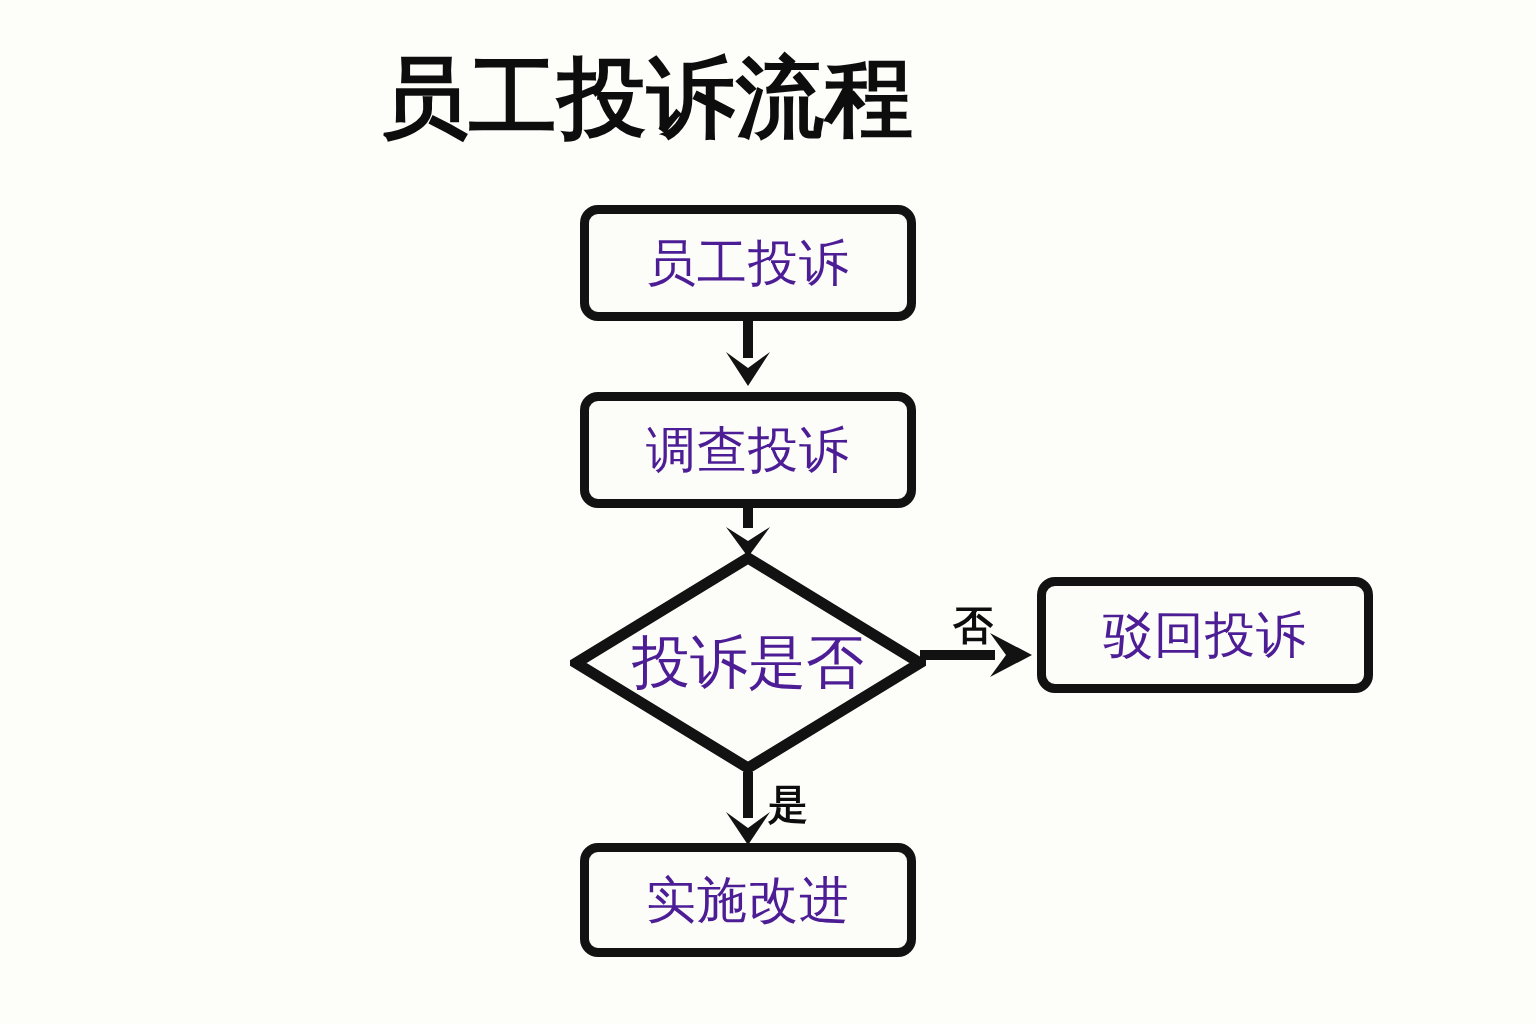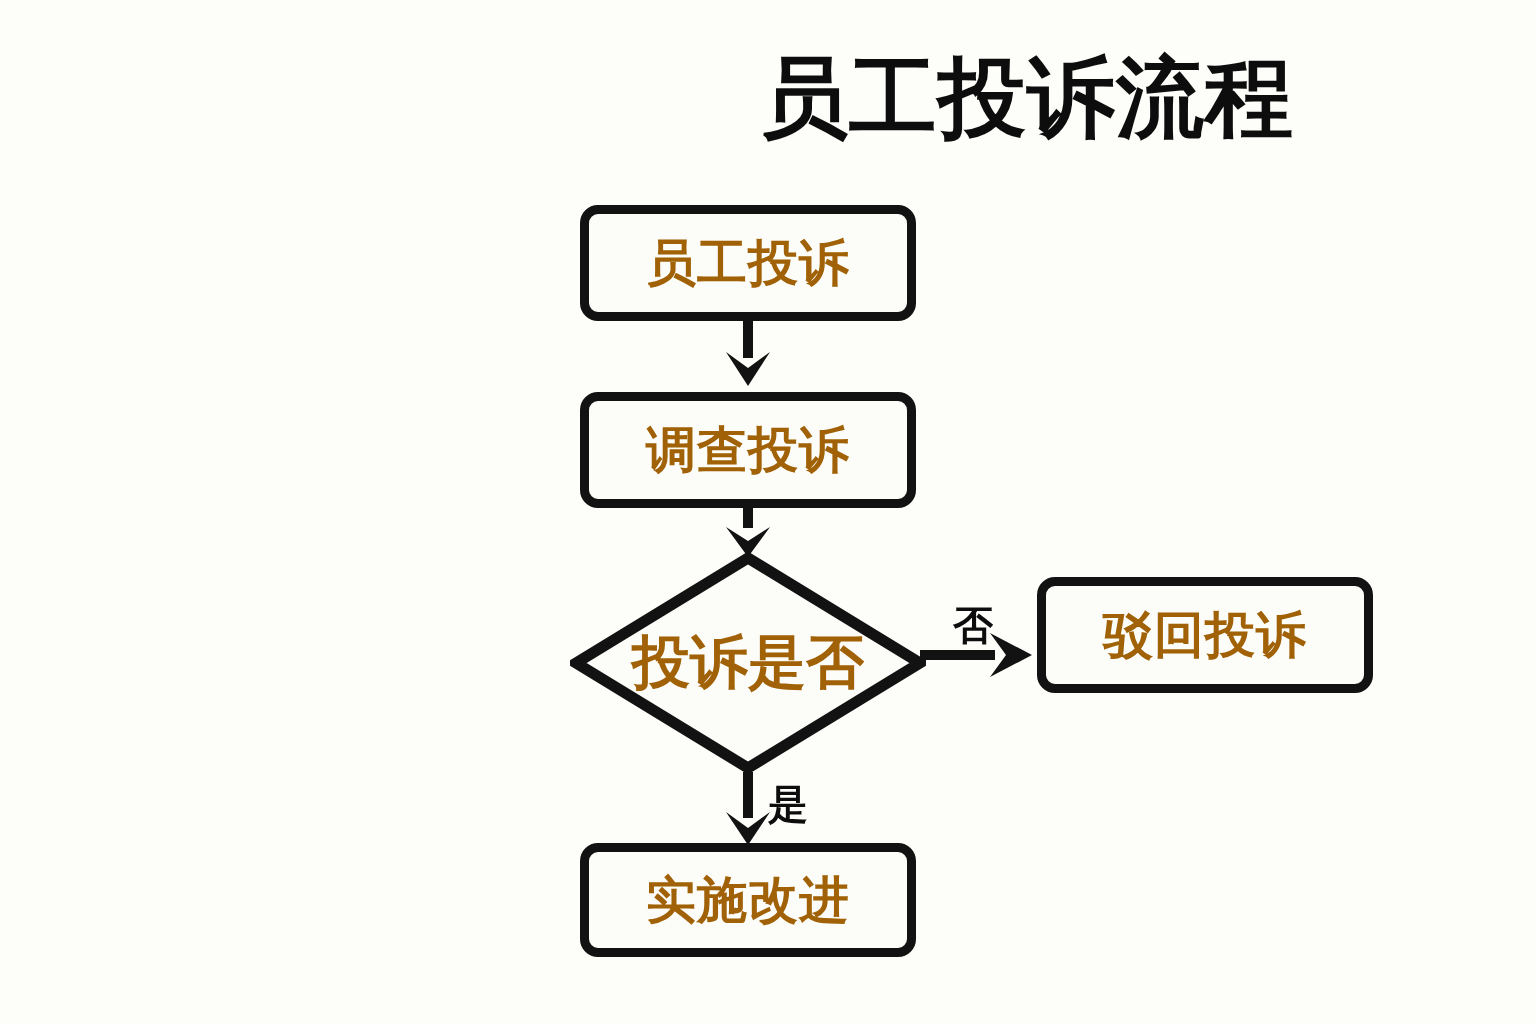--- a/index.html
+++ b/index.html
@@ -25,36 +25,36 @@
     top: 0;
     width: 1536px;
     height: 1024px;
     pointer-events: none;
   }
   .title {
     position: absolute;
     left: 0;
     top: 46px;
     width: 1294px;
-    text-align: right;
+    text-align: center;
     font-size: 88px;
     line-height: 104px;
     font-weight: 700;
     color: #0d0d0d;
     letter-spacing: 1px;
     white-space: nowrap;
   }
   .node {
     position: absolute;
     box-sizing: border-box;
     display: flex;
     align-items: center;
     justify-content: center;
-    color: #a16207;
-    font-weight: 700;
+    color: #4c1d95;
+    font-weight: 400;
   }
   .node.box {
     background: #fcfcf9;
     border: 9px solid #121212;
     border-radius: 18px;
     font-size: 50px;
     line-height: 56px;
     letter-spacing: 1px;
     white-space: nowrap;
   }

